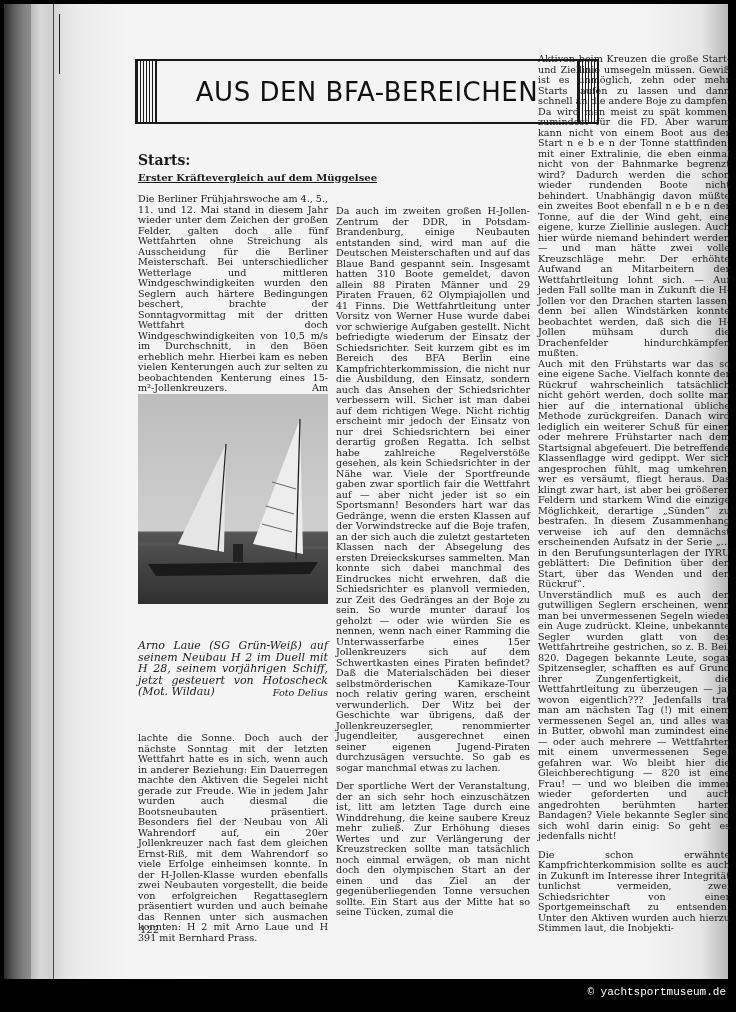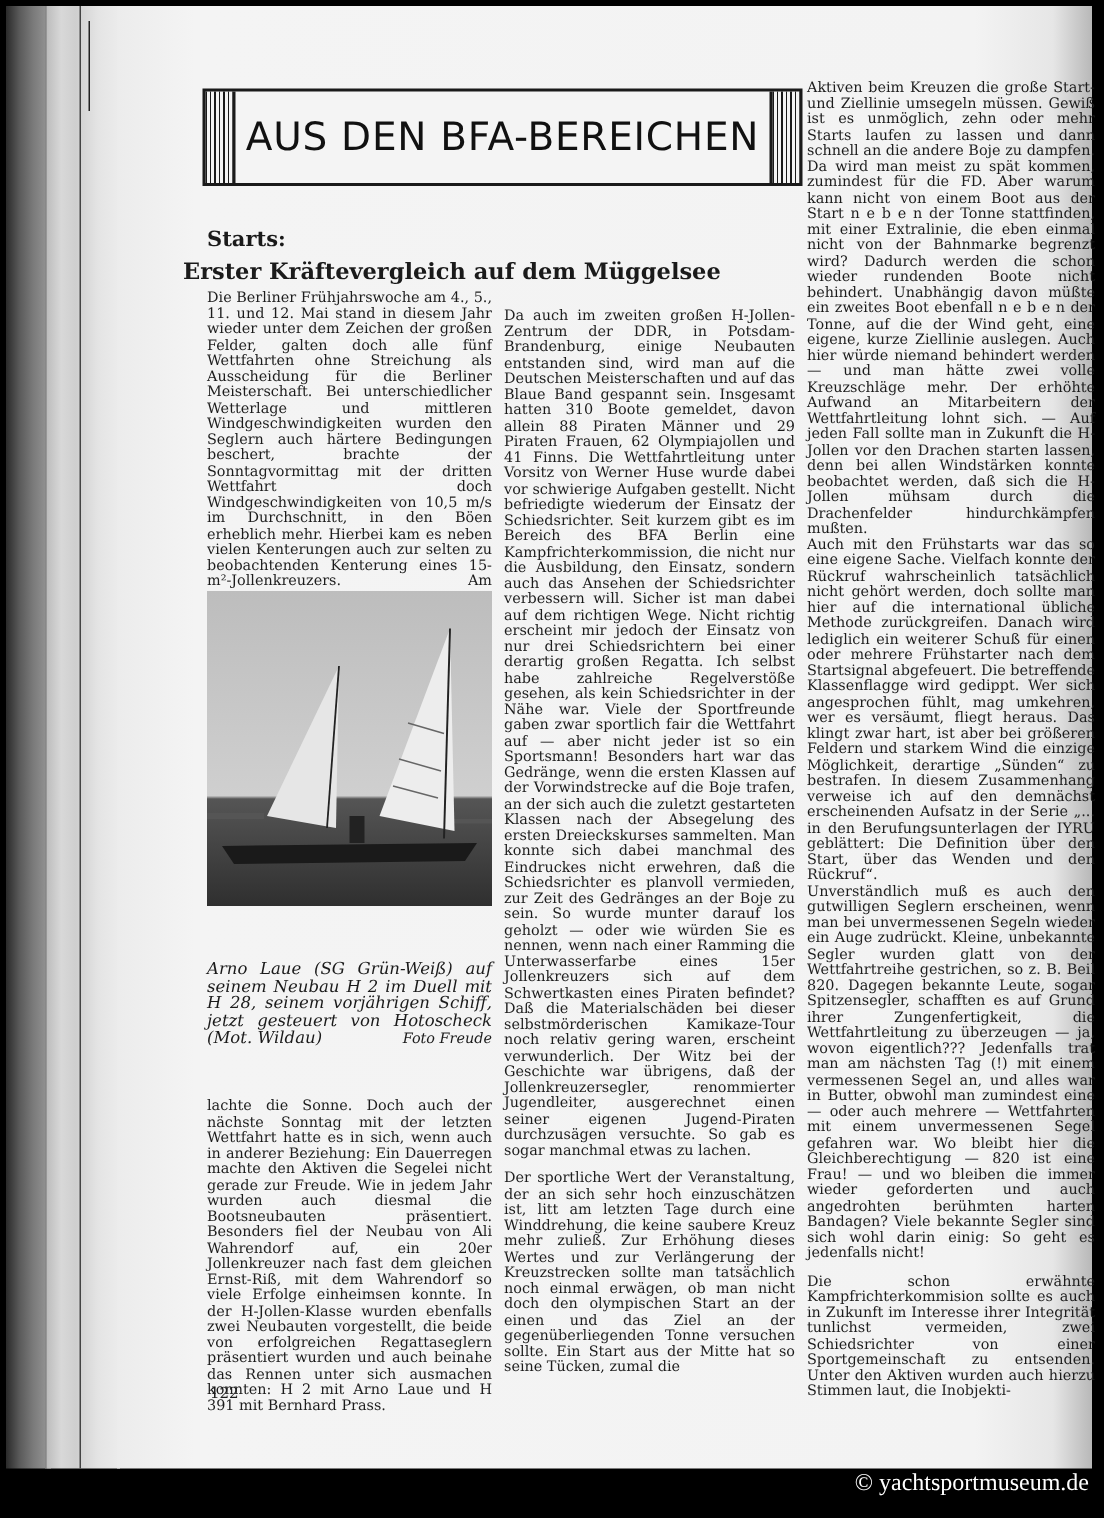--- a/index.html
+++ b/index.html
@@ -17,42 +17,42 @@
     }
     .page-stack::before { content: ""; position: absolute; left: 22px; top: 0; bottom: 0; width: 1px; background: #444; }
     .page-stack::after { content: ""; position: absolute; left: 28px; top: 10px; height: 60px; width: 1px; background: #222; }
 
     .page {
       position: absolute; left: 78px; top: 4px; width: 650px; height: 975px;
       background: linear-gradient(90deg, #ececec 0%, #f4f4f4 8%, #f3f3f3 88%, #e6e6e6 96%, #b8b8b8 100%);
     }
 
     .header-box {
-      position: absolute; left: 57px; top: 55px; width: 400px; height: 65px;
+      position: absolute; left: 57px; top: 55px; width: 464px; height: 65px;
       border: 2px solid #1a1a1a; background: #f4f4f4;
       display: flex; align-items: center; justify-content: center;
     }
     .header-box .bars-l, .header-box .bars-r {
       position: absolute; top: 0; bottom: 0; width: 20px;
       background: repeating-linear-gradient(90deg, #1a1a1a 0 1px, transparent 1px 3px);
     }
     .header-box .bars-l { left: 0; border-right: 2px solid #1a1a1a; }
     .header-box .bars-r { right: 0; border-left: 2px solid #1a1a1a; }
     .header-title {
       font-family: "DejaVu Sans", "Liberation Sans", sans-serif;
       font-size: 26px; font-weight: normal; letter-spacing: 0.5px; color: #111;
     }
 
     .region {
       position: absolute; left: 60px; top: 148px;
       font-weight: bold; font-size: 14px;
     }
     .subtitle {
-      position: absolute; left: 44px; top: 168px;
-      font-weight: bold; font-size: 15px;
+      position: absolute; left: 60px; top: 168px;
+      font-weight: bold; font-size: 10px; text-decoration: underline;
     }
 
     .col {
       position: absolute; font-size: 9.6px; line-height: 10.5px;
       text-align: justify; hyphens: manual; color: #1c1c1c;
     }
     .col p { margin-bottom: 0; }
     .col p + p.gap { margin-top: 8px; }
     .col-1a { left: 60px; top: 190px; width: 190px; }
     .col-1b { left: 60px; top: 729px; width: 190px; }
@@ -70,22 +70,22 @@
     .photo-credit {
       position: absolute; left: 60px; top: 683px; width: 190px;
       font-style: italic; font-size: 9.6px; text-align: right;
     }
     .page-number {
       position: absolute; left: 62px; top: 920px; font-size: 10px;
     }
 
     .watermark {
       position: absolute; right: 10px; bottom: 14px;
-      font-family: Liberation Serif, serif;
-      font-size: 16px; color: #fff;
+      font-family: Liberation Mono, monospace;
+      font-size: 11px; color: #fff;
     }
   </style>
 </head>
 <body>
 
 <div class="book-edge"></div>
 <div class="page-stack"></div>
 
 <div class="page">
 
@@ -121,21 +121,21 @@
       <line x1="162" y1="25" x2="158" y2="165" stroke="#222" stroke-width="1.3"></line>
       <line x1="128" y1="112" x2="156" y2="120" stroke="#666" stroke-width="1"></line>
       <line x1="124" y1="130" x2="154" y2="138" stroke="#666" stroke-width="1"></line>
       <line x1="134" y1="88" x2="158" y2="95" stroke="#666" stroke-width="1"></line>
       <path d="M10 170 L180 168 L172 180 L18 182 Z" fill="#1a1a1a"></path>
       <rect x="95" y="150" width="10" height="18" fill="#222"></rect>
     </svg>
   </div>
 
   <div class="caption">Arno Laue (SG Grün-Weiß) auf seinem Neubau H 2 im Duell mit H 28, seinem vorjährigen Schiff, jetzt gesteuert von Hotoscheck (Mot. Wildau)</div>
-  <div class="photo-credit">Foto Freude</div>
+  <div class="photo-credit">Foto Delius</div>
 
   <div class="col col-1b">
     <p>lachte die Sonne. Doch auch der nächste Sonntag mit der letzten Wettfahrt hatte es in sich, wenn auch in anderer Beziehung: Ein Dauerregen machte den Aktiven die Segelei nicht gerade zur Freude. Wie in jedem Jahr wurden auch diesmal die Bootsneubauten präsentiert. Besonders fiel der Neubau von Ali Wahrendorf auf, ein 20er Jollenkreuzer nach fast dem gleichen Ernst-Riß, mit dem Wahrendorf so viele Erfolge einheimsen konnte. In der H-Jollen-Klasse wurden ebenfalls zwei Neubauten vorgestellt, die beide von erfolgreichen Regattaseglern präsentiert wurden und auch beinahe das Rennen unter sich ausmachen konnten: H 2 mit Arno Laue und H 391 mit Bernhard Prass.</p>
   </div>
 
   <div class="col col-2">
     <p>Da auch im zweiten großen H-Jollen-Zentrum der DDR, in Potsdam-Brandenburg, einige Neubauten entstanden sind, wird man auf die Deutschen Meisterschaften und auf das Blaue Band gespannt sein. Insgesamt hatten 310 Boote gemeldet, davon allein 88 Piraten Männer und 29 Piraten Frauen, 62 Olympiajollen und 41 Finns. Die Wettfahrtleitung unter Vorsitz von Werner Huse wurde dabei vor schwierige Aufgaben gestellt. Nicht befriedigte wiederum der Einsatz der Schiedsrichter. Seit kurzem gibt es im Bereich des BFA Berlin eine Kampfrichterkommission, die nicht nur die Ausbildung, den Einsatz, sondern auch das Ansehen der Schiedsrichter verbessern will. Sicher ist man dabei auf dem richtigen Wege. Nicht richtig erscheint mir jedoch der Einsatz von nur drei Schiedsrichtern bei einer derartig großen Regatta. Ich selbst habe zahlreiche Regelverstöße gesehen, als kein Schiedsrichter in der Nähe war. Viele der Sportfreunde gaben zwar sportlich fair die Wettfahrt auf — aber nicht jeder ist so ein Sportsmann! Besonders hart war das Gedränge, wenn die ersten Klassen auf der Vorwindstrecke auf die Boje trafen, an der sich auch die zuletzt gestarteten Klassen nach der Absegelung des ersten Dreieckskurses sammelten. Man konnte sich dabei manchmal des Eindruckes nicht erwehren, daß die Schiedsrichter es planvoll vermieden, zur Zeit des Gedränges an der Boje zu sein. So wurde munter darauf los geholzt — oder wie würden Sie es nennen, wenn nach einer Ramming die Unterwasserfarbe eines 15er Jollenkreuzers sich auf dem Schwertkasten eines Piraten befindet? Daß die Materialschäden bei dieser selbstmörderischen Kamikaze-Tour noch relativ gering waren, erscheint verwunderlich. Der Witz bei der Geschichte war übrigens, daß der Jollenkreuzersegler, renommierter Jugendleiter, ausgerechnet einen seiner eigenen Jugend-Piraten durchzusägen versuchte. So gab es sogar manchmal etwas zu lachen.</p>
     <p class="gap">Der sportliche Wert der Veranstaltung, der an sich sehr hoch einzuschätzen ist, litt am letzten Tage durch eine Winddrehung, die keine saubere Kreuz mehr zuließ. Zur Erhöhung dieses Wertes und zur Verlängerung der Kreuzstrecken sollte man tatsächlich noch einmal erwägen, ob man nicht doch den olympischen Start an der einen und das Ziel an der gegenüberliegenden Tonne versuchen sollte. Ein Start aus der Mitte hat so seine Tücken, zumal die</p>
   </div>
 

